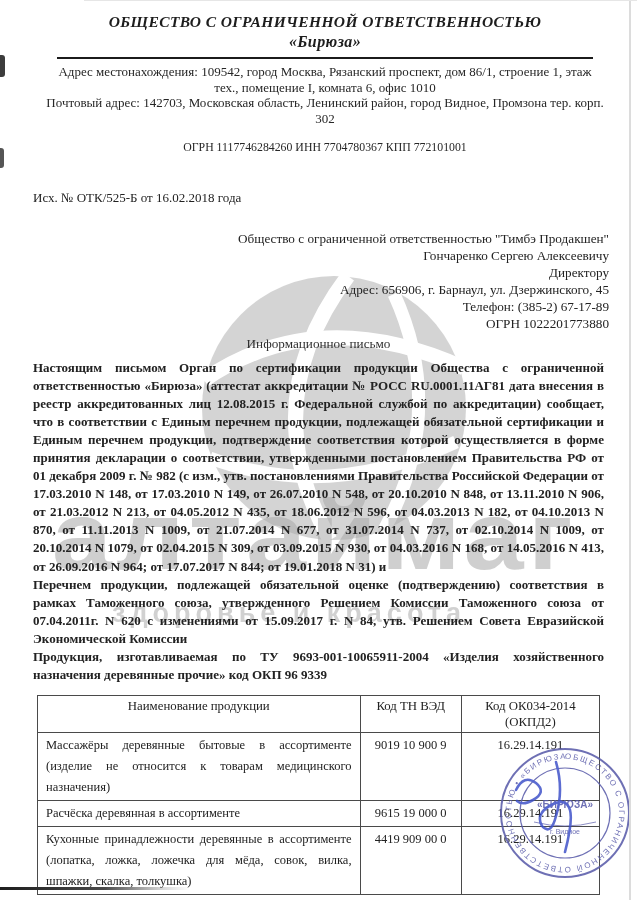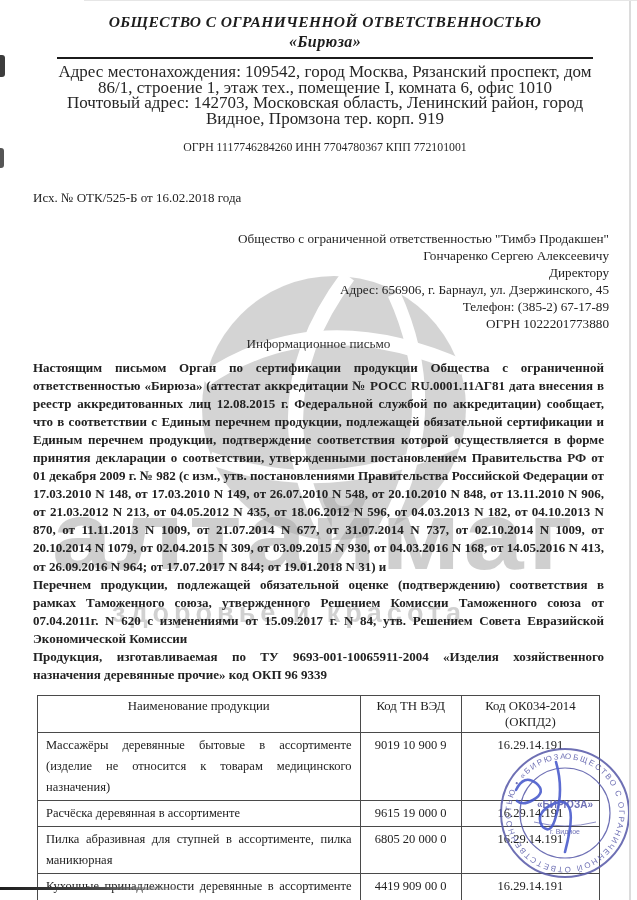--- a/index.html
+++ b/index.html
@@ -34,21 +34,21 @@
   
   #content{z-index:2;}
   .letterhead{text-align:center;padding-top:12px;margin-left:13px;}
   .org1,.org2{
     font-weight:bold;font-style:italic;
     font-size:15.5px;line-height:20px;letter-spacing:0.4px;
     color:#1d1d1d;
   }
   .org2{font-size:16px;}
   .rule{height:2px;background:#1b1b1b;margin:5px 44px 5px 44px;}
-  .addr{font-size:17px;line-height:15.5px;max-width:560px;margin:0 auto;color:#262626;}
+  .addr{font-size:13px;line-height:15.5px;max-width:560px;margin:0 auto;color:#262626;}
   .contacts{margin-top:14px;font-size:11.8px;line-height:15.5px;color:#262626;}
   .refline{margin:34px 0 0 33px;font-size:13px;color:#222;}
   .recipient{
     text-align:right;margin:24px 28px 0 0;
     font-size:13.2px;line-height:17px;color:#222;
   }
   .lettertitle{text-align:center;margin-top:4px;font-size:13.2px;color:#303030;}
   .bodytext{margin:7px 33px 0 33px;font-size:13px;line-height:18.1px;text-align:justify;color:#222;}
   .bodytext p{margin:0;font-weight:bold;}
   
@@ -98,21 +98,21 @@
   <div class="wm-brand">алтаймаг</div>
   <div class="wm-tagline">здоровье и красота</div>
 </div>
 
 <div class="layer" id="content">
   <div class="letterhead">
     <div class="org1">ОБЩЕСТВО С ОГРАНИЧЕННОЙ ОТВЕТСТВЕННОСТЬЮ</div>
     <div class="org2">«Бирюза»</div>
     <div class="rule"></div>
     <div class="addr">Адрес местонахождения: 109542, город Москва, Рязанский проспект, дом 86/1, строение 1, этаж тех., помещение I, комната 6, офис 1010</div>
-    <div class="addr">Почтовый адрес: 142703, Московская область, Ленинский район, город Видное, Промзона тер. корп. 919</div>
+    <div class="addr">Почтовый адрес: 142703, Московская область, Ленинский район, город Видное, Промзона тер. корп. 302</div>
     <div class="contacts">
       <div>ОГРН 1117746284260 ИНН 7704780367 КПП 772101001</div>
     </div>
   </div>
 
   <div class="refline">Исх. № ОТК/525-Б от 16.02.2018 года</div>
 
   <div class="recipient">
     <div>Общество с ограниченной ответственностью "Тимбэ Продакшен"</div>
     <div>Гончаренко Сергею Алексеевичу</div>
@@ -148,25 +148,20 @@
         <td class="c1">Массажёры деревянные бытовые в ассортименте (изделие не относится к товарам медицинского назначения)</td>
         <td class="c2">9019 10 900 9</td>
         <td class="c3">16.29.14.191</td>
       </tr>
       <tr>
         <td class="c1">Расчёска деревянная в ассортименте</td>
         <td class="c2">9615 19 000 0</td>
         <td class="c3">16.29.14.191</td>
       </tr>
       <tr>
-        <td class="c1">Пилка абразивная для ступней в ассортименте, пилка маникюрная</td>
-        <td class="c2">6805 20 000 0</td>
-        <td class="c3">16.29.14.191</td>
-      </tr>
-      <tr>
         <td class="c1">Кухонные принадлежности деревянные в ассортименте (лопатка, ложка, ложечка для мёда, совок, вилка, шпажки, скалка, толкушка)</td>
         <td class="c2">4419 909 00 0</td>
         <td class="c3">16.29.14.191</td>
       </tr>
 
     </tbody>
   </table>
 </div>
 
 <div class="layer" id="stamp">

